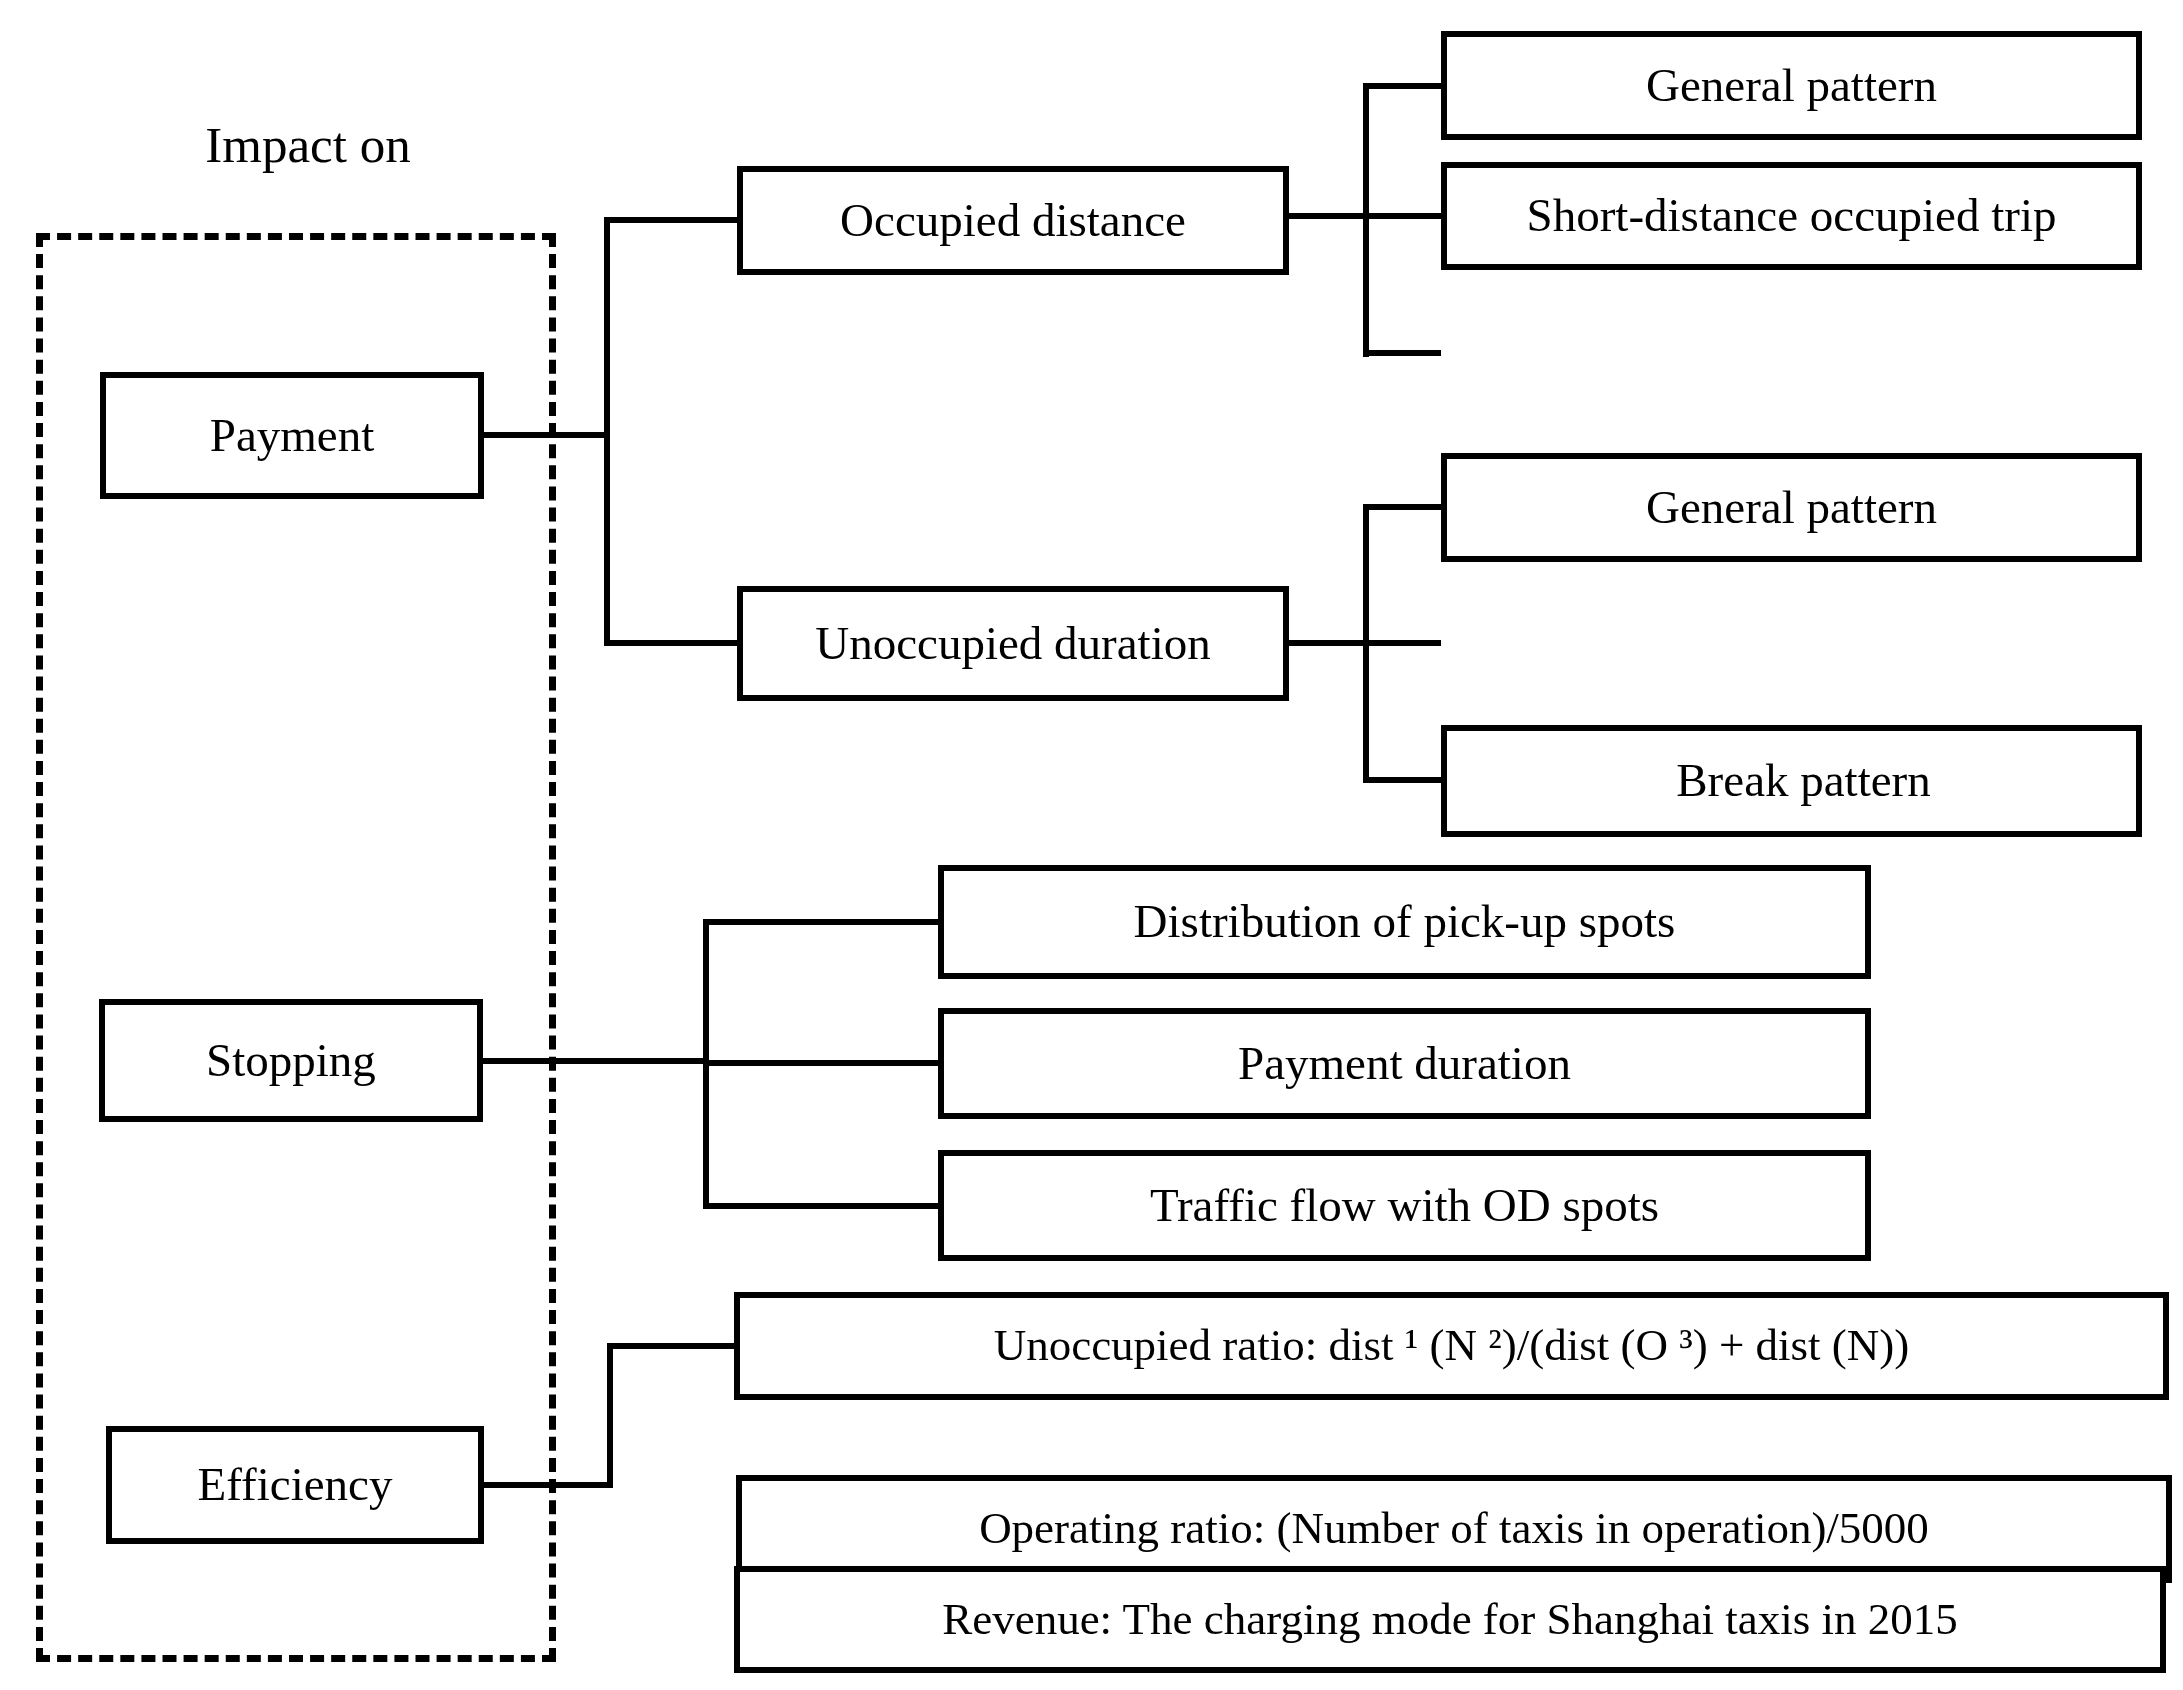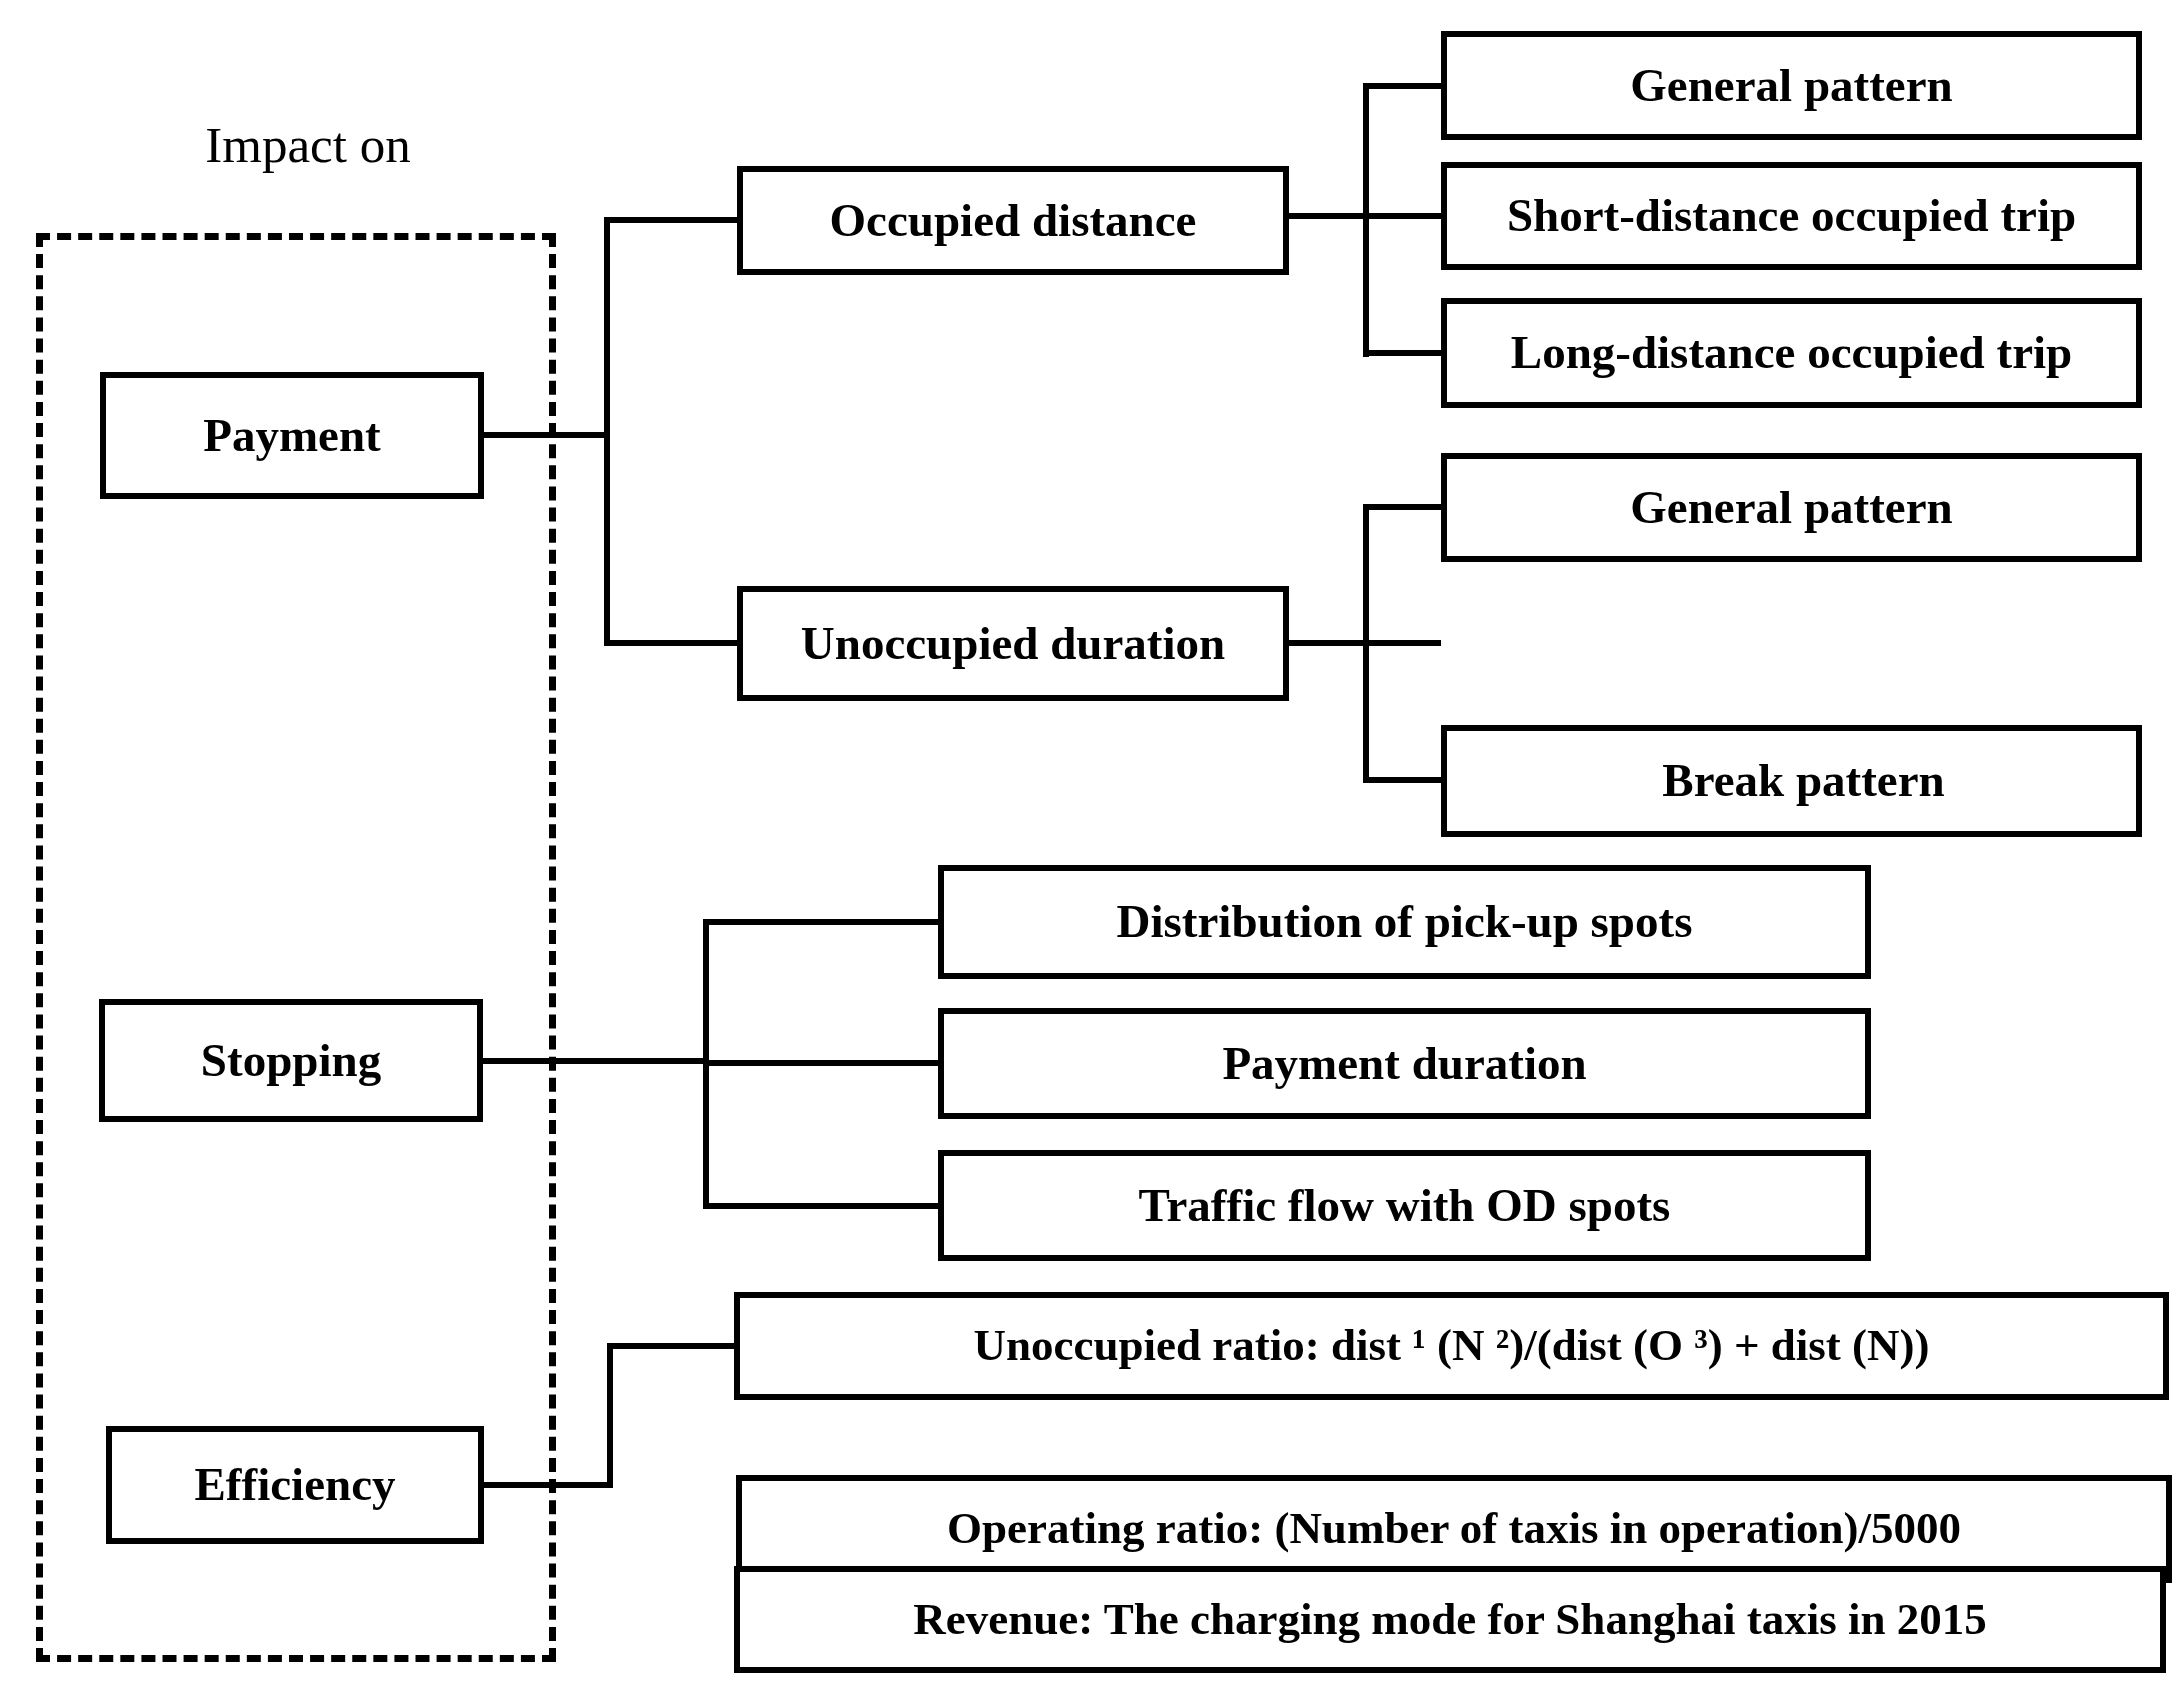--- a/index.html
+++ b/index.html
@@ -31,21 +31,20 @@
     box-sizing: border-box;
     border: 6px solid var(--line, #000000);
     background: #ffffff;
     display: flex;
     align-items: center;
     justify-content: center;
     text-align: center;
     font-size: 47px;
     line-height: 1.1;
     white-space: nowrap;
-    font-weight: bold;
   }
   .node.wide { font-size: 45px; }
   .line {
     position: absolute;
     background: var(--line, #000000);
   }
   .dashed-box {
     position: absolute;
     box-sizing: border-box;
     border: 7.9px dashed var(--line, #000000);
@@ -63,21 +62,20 @@
 
   <div class="node" style="left:100px; top:372px; width:384px; height:127px;">Payment</div>
   <div class="node" style="left:99px; top:999px; width:384px; height:123px;">Stopping</div>
   <div class="node" style="left:106px; top:1426px; width:378px; height:118px;">Efficiency</div>
 
   <div class="node" style="left:737px; top:166px; width:552px; height:109px;">Occupied distance</div>
   <div class="node" style="left:737px; top:586px; width:552px; height:115px;">Unoccupied duration</div>
 
   <div class="node" style="left:1441px; top:31px; width:701px; height:109px;">General pattern</div>
   <div class="node" style="left:1441px; top:162px; width:701px; height:108px;">Short-distance occupied trip</div>
-  <div class="node" style="left:1441px; top:298px; width:701px; height:110px;">Long-distance occupied trip</div>
 
   <div class="node" style="left:1441px; top:453px; width:701px; height:109px;">General pattern</div>
   <div class="node" style="left:1441px; top:725px; width:701px; height:112px;padding-left:24px;">Break pattern</div>
 
   <div class="node" style="left:938px; top:865px; width:933px; height:114px;">Distribution of pick-up spots</div>
   <div class="node" style="left:938px; top:1008px; width:933px; height:111px;">Payment duration</div>
   <div class="node" style="left:938px; top:1150px; width:933px; height:111px;">Traffic flow with OD spots</div>
 
   <div class="node wide" style="left:734px; top:1292px; width:1435px; height:108px;">Unoccupied ratio: dist ¹ (N ²)/(dist (O ³) + dist (N))</div>
   <div class="node wide" style="left:736px; top:1435px; width:1436px; height:108px;margin-top:40px;">Operating ratio: (Number of taxis in operation)/5000</div>

